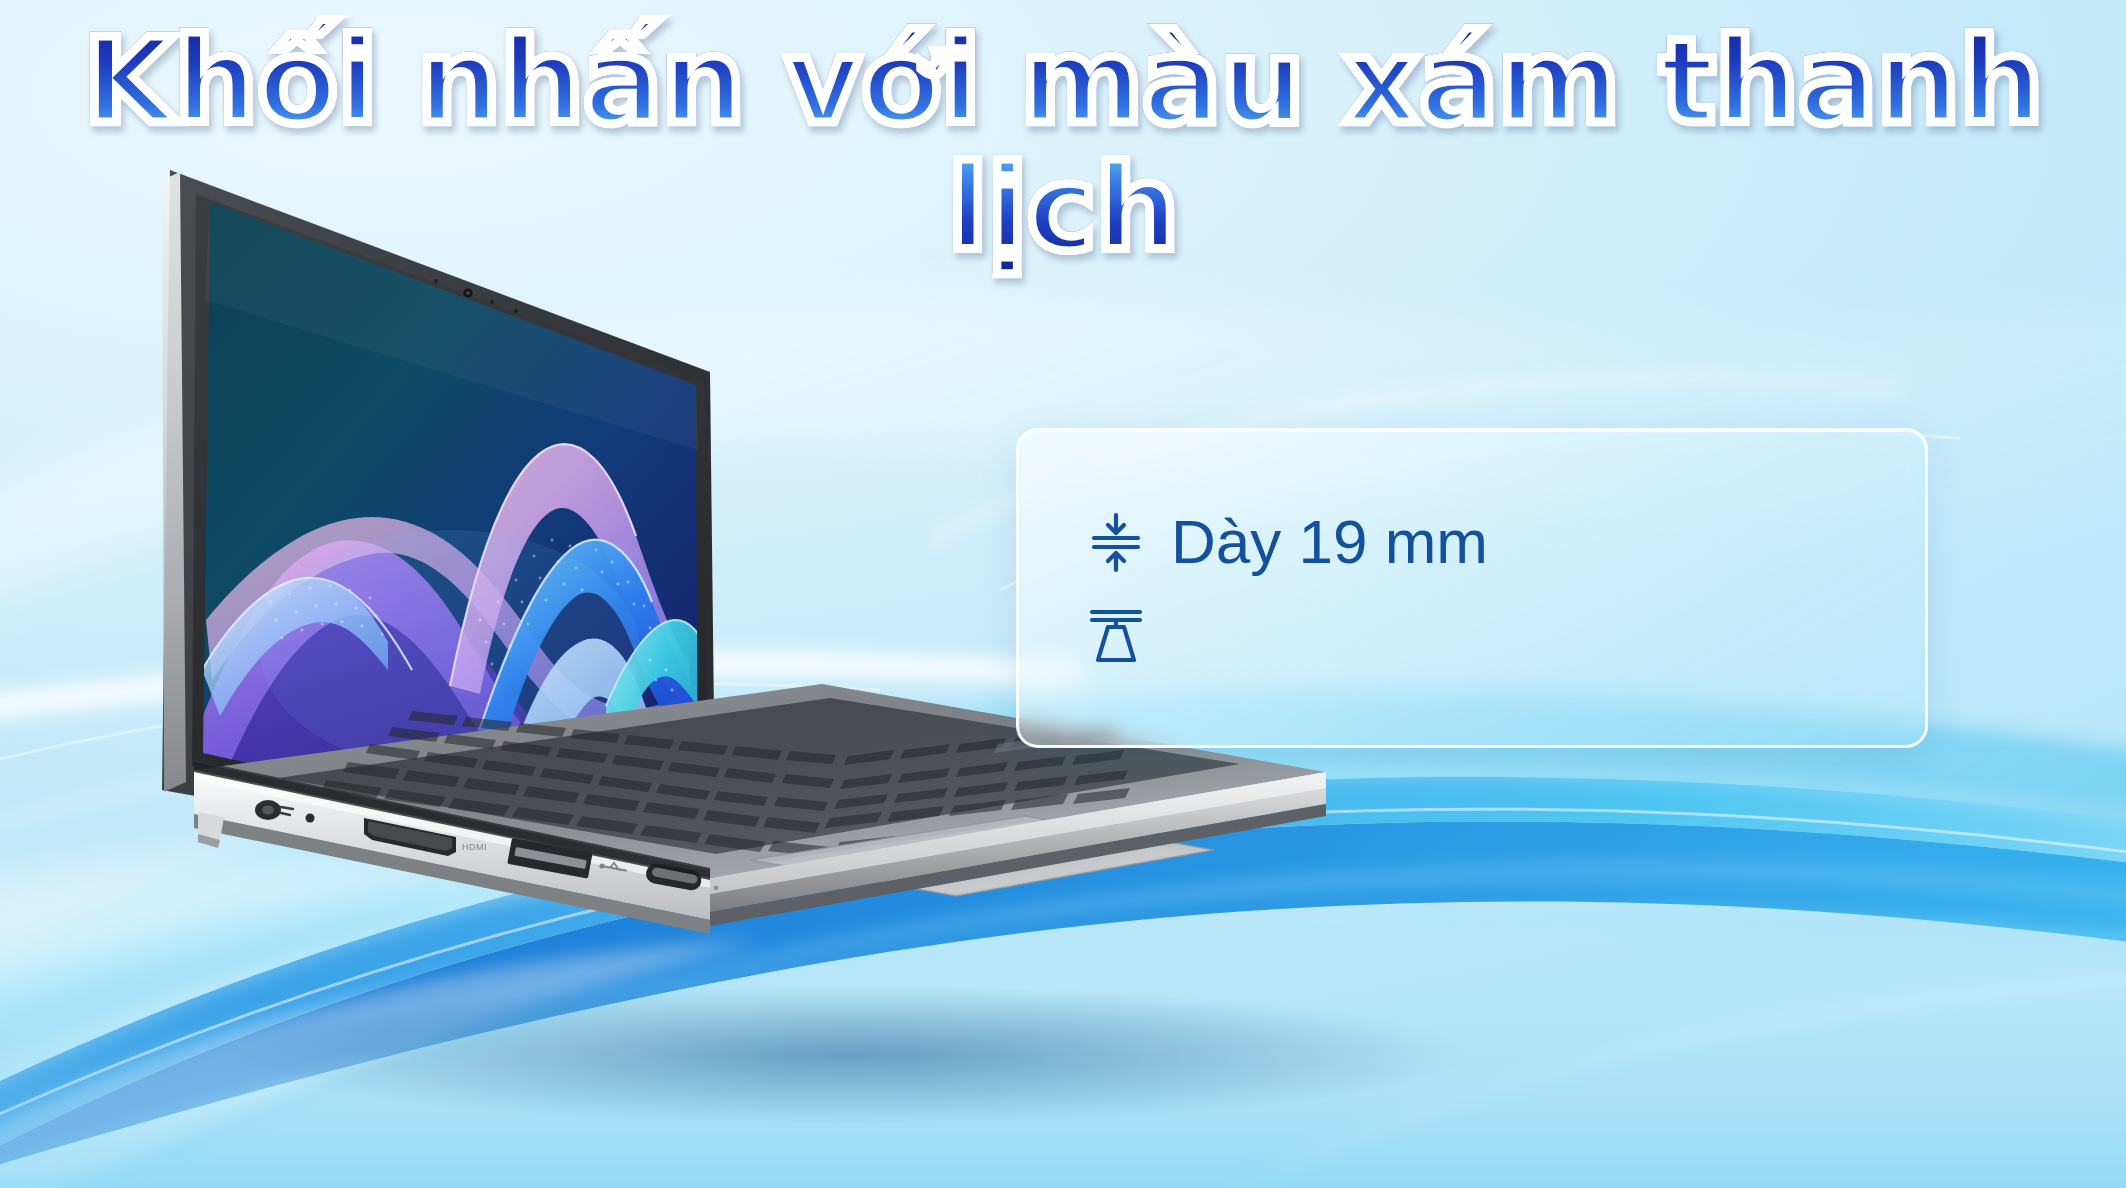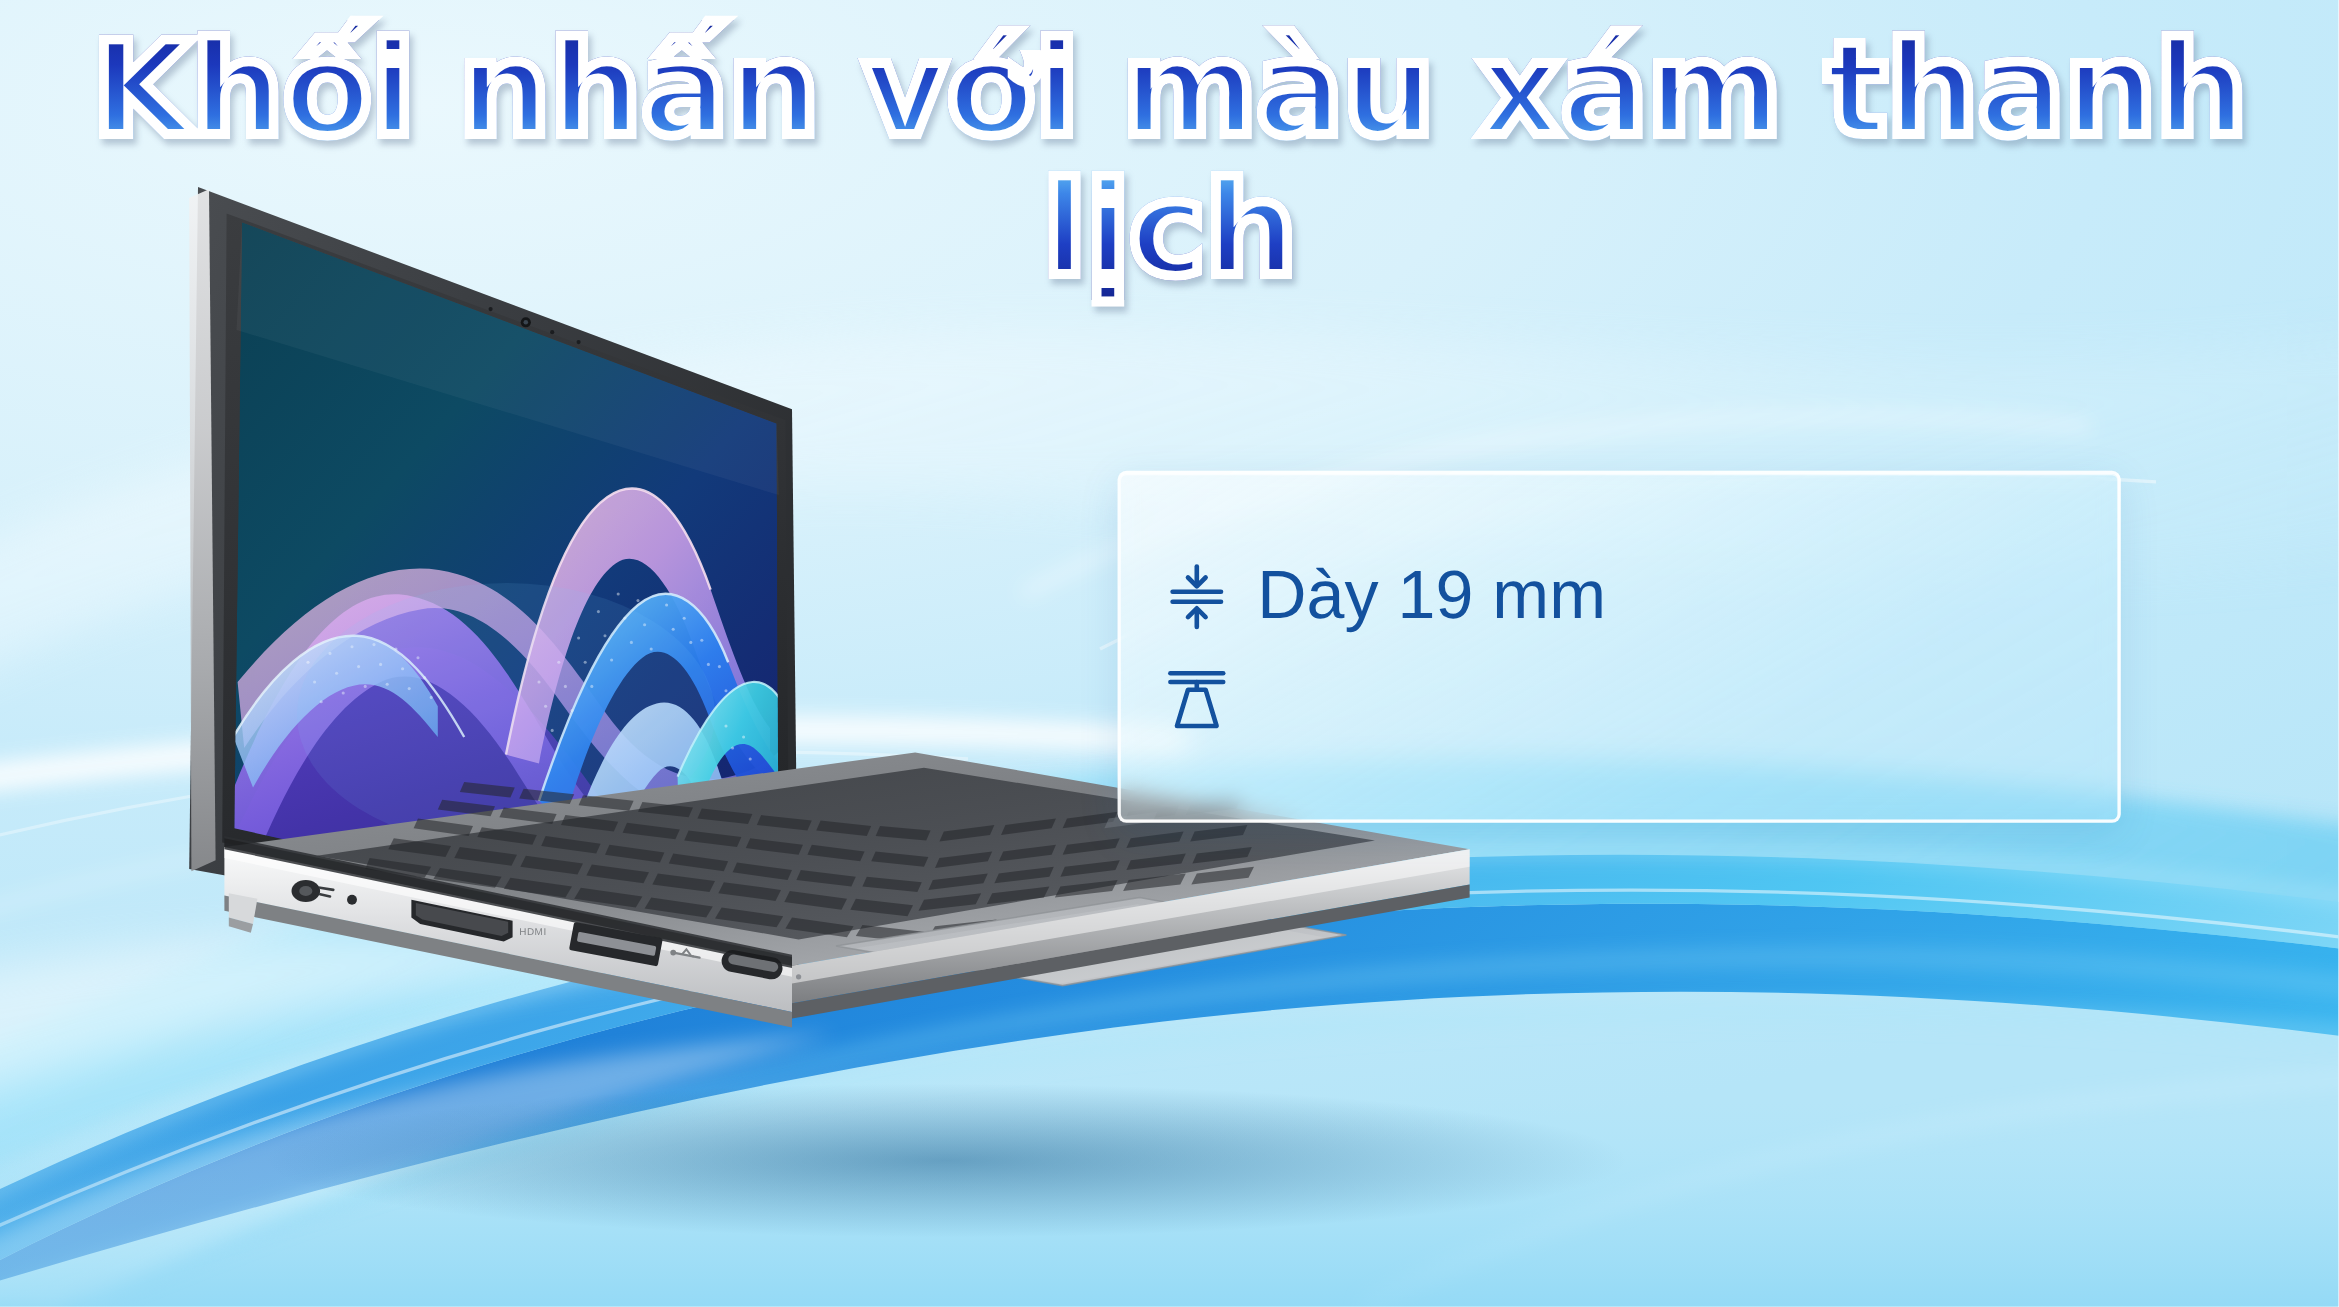--- a/index.html
+++ b/index.html
@@ -48,45 +48,45 @@
     color:transparent;
     -webkit-text-fill-color:transparent;
     paint-order:stroke fill;
     -webkit-text-stroke:9px #ffffff;
     filter:drop-shadow(3px 5px 3px rgba(90,110,140,.35));
   }
 
   
   .laptop{
     position:absolute;
-    left:160px;top:150px;
+    left:150px;top:150px;
     width:1610px;height:1000px;
     z-index:20;
   }
   .laptop svg{width:100%;height:100%;display:block;}
 
   
   .spec-card{
     position:absolute;
     left:1016px;top:428px;
     width:912px;height:320px;
     z-index:30;
-    border-radius:8px;
+    border-radius:22px;
     background:linear-gradient(150deg,
         rgba(255,255,255,.60) 0%,
         rgba(232,249,254,.45) 38%,
         rgba(205,240,253,.34) 70%,
         rgba(186,233,252,.30) 100%);
     border:3px solid rgba(255,255,255,.92);
     box-shadow:0 10px 36px rgba(30,110,170,.13), inset 0 1px 0 rgba(255,255,255,.7);
     backdrop-filter:blur(9px);
     -webkit-backdrop-filter:blur(9px);
     display:flex;flex-direction:column;
     justify-content:center;
-    padding:0 0 0 40px;
+    padding:0 0 0 68px;
     box-sizing:border-box;
     gap:30px;
   }
   .spec-row{display:flex;align-items:center;gap:26px;}
   .spec-icon{width:58px;height:62px;flex:0 0 58px;display:block;}
   .spec-icon svg{width:100%;height:100%;display:block;}
   .spec-label{
     font-family:"Liberation Sans","DejaVu Sans",sans-serif;
     font-weight:400;
     font-size:62px;

